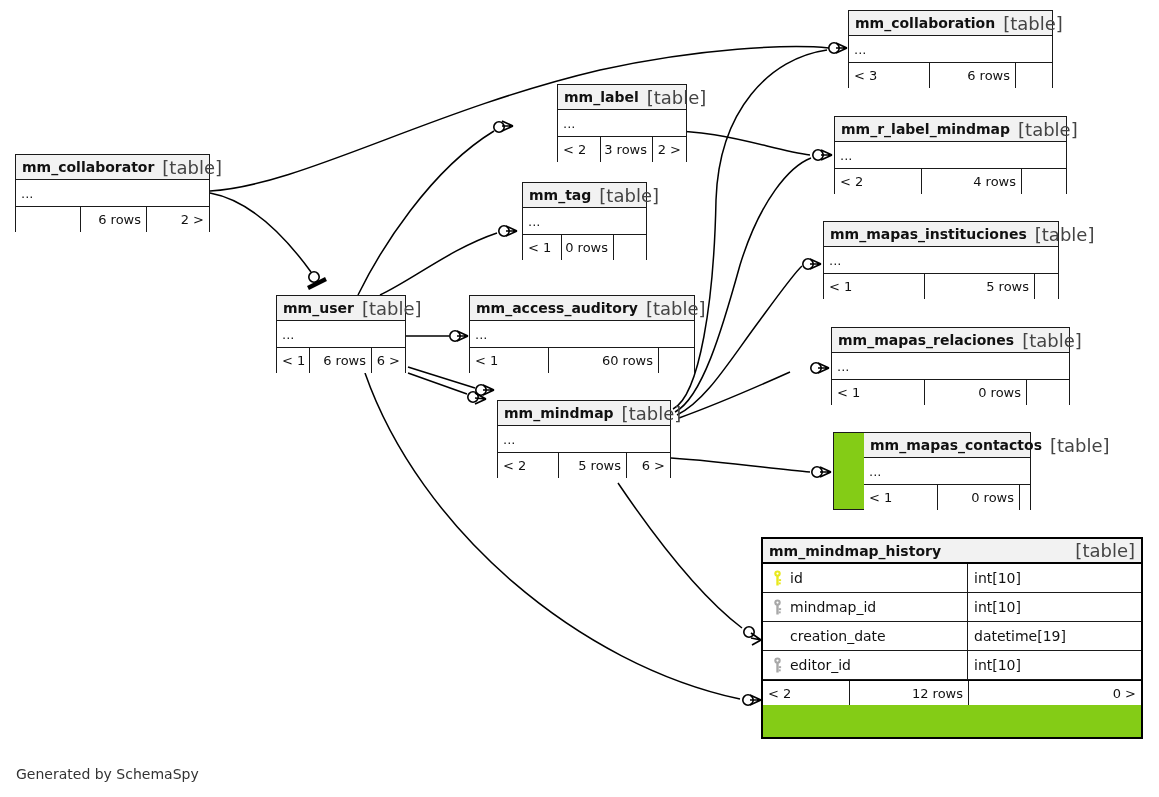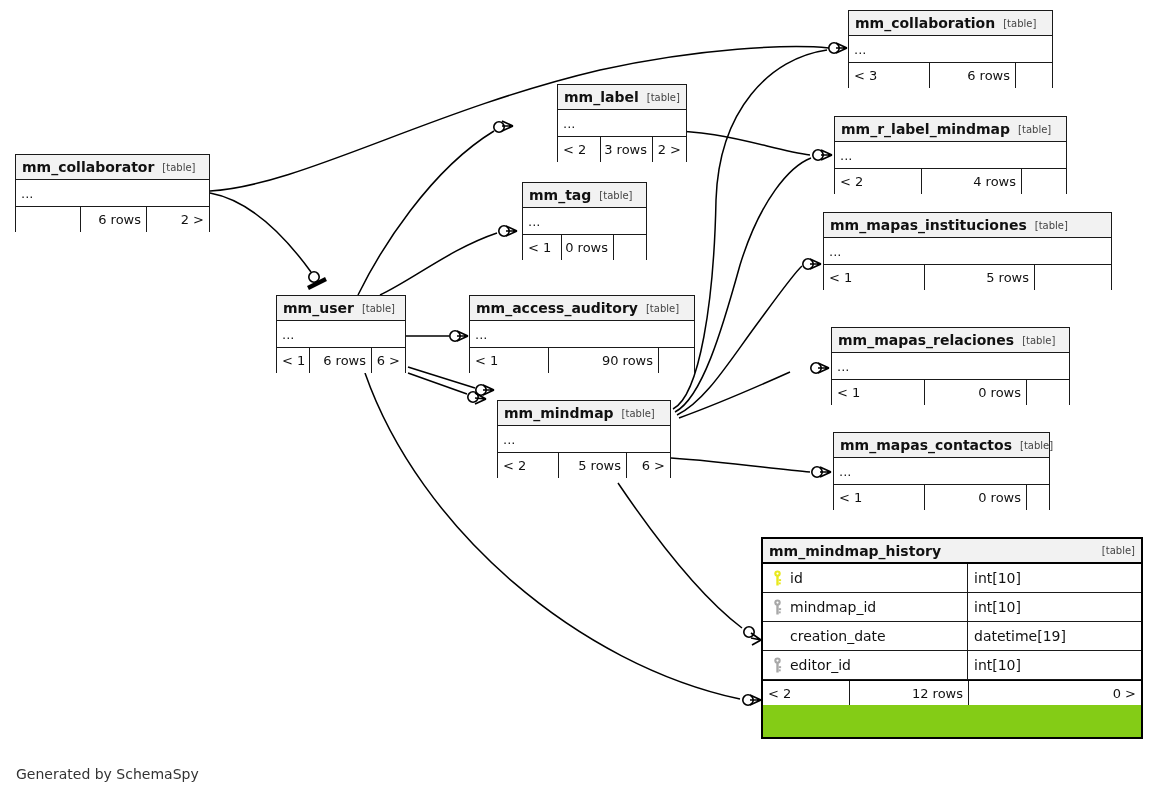--- a/index.html
+++ b/index.html
@@ -50,21 +50,21 @@
   }
   .tbl.focused .hdr {
     border-bottom: 2px solid #000000;
   }
   .tbl .hdr .tname {
     font-weight: bold;
     font-size: 14px;
     color: #111111;
   }
   .tbl .hdr .ttype {
-    font-size: 10px;
+    font-size: 18px;
     color: #444444;
     margin-left: 8px;
   }
   .tbl .hdr.spread {
     justify-content: space-between;
   }
   .tbl .hdr.spread .ttype { margin-left: 0; }
 
   .ellipsis-row {
     box-sizing: border-box;
@@ -263,21 +263,21 @@
         </div>
       </div>
       <div class="tbl" style="left: 469px; top: 295px; width: 226px; height: 78px;">
         <div class="hdr">
           <span class="tname">mm_access_auditory</span>
           <span class="ttype">[table]</span>
         </div>
         <div class="ellipsis-row">...</div>
         <div class="foot">
           <div class="cell l" style="width:78px">&lt; 1</div>
-          <div class="cell r" style="width:110px">90 rows</div>
+          <div class="cell r" style="width:110px">60 rows</div>
           <div class="cell r" style="flex:1"></div>
         </div>
       </div>
       <div class="tbl" style="left: 497px; top: 400px; width: 174px; height: 78px;">
         <div class="hdr">
           <span class="tname">mm_mindmap</span>
           <span class="ttype">[table]</span>
         </div>
         <div class="ellipsis-row">...</div>
         <div class="foot">
@@ -303,21 +303,21 @@
           <span class="tname">mm_r_label_mindmap</span>
           <span class="ttype">[table]</span>
         </div>
         <div class="ellipsis-row">...</div>
         <div class="foot">
           <div class="cell l" style="width:86px">&lt; 2</div>
           <div class="cell r" style="width:100px">4 rows</div>
           <div class="cell r" style="flex:1"></div>
         </div>
       </div>
-      <div class="tbl" style="left: 823px; top: 212px; width: 289px; height: 78px;">
+      <div class="tbl" style="left: 823px; top: 221px; width: 236px; height: 78px;">
         <div class="hdr">
           <span class="tname">mm_mapas_instituciones</span>
           <span class="ttype">[table]</span>
         </div>
         <div class="ellipsis-row">...</div>
         <div class="foot">
           <div class="cell l" style="width:100px">&lt; 1</div>
           <div class="cell r" style="width:110px">5 rows</div>
           <div class="cell r" style="flex:1"></div>
         </div>
@@ -327,21 +327,21 @@
           <span class="tname">mm_mapas_relaciones</span>
           <span class="ttype">[table]</span>
         </div>
         <div class="ellipsis-row">...</div>
         <div class="foot">
           <div class="cell l" style="width:92px">&lt; 1</div>
           <div class="cell r" style="width:102px">0 rows</div>
           <div class="cell r" style="flex:1"></div>
         </div>
       </div>
-      <div class="tbl" style="left: 833px; top: 432px; width: 217px; height: 78px;">
+      <div class="tbl" style="left: 833px; top: 432px; width: 198px; height: 78px; padding-left: 30px;">
         <div class="hdr">
           <span class="tname">mm_mapas_contactos</span>
           <span class="ttype">[table]</span>
         </div>
         <div class="ellipsis-row">...</div>
         <div class="foot">
           <div class="cell l" style="width:90px">&lt; 1</div>
           <div class="cell r" style="width:102px">0 rows</div>
           <div class="cell r" style="flex:1"></div>
         </div>

